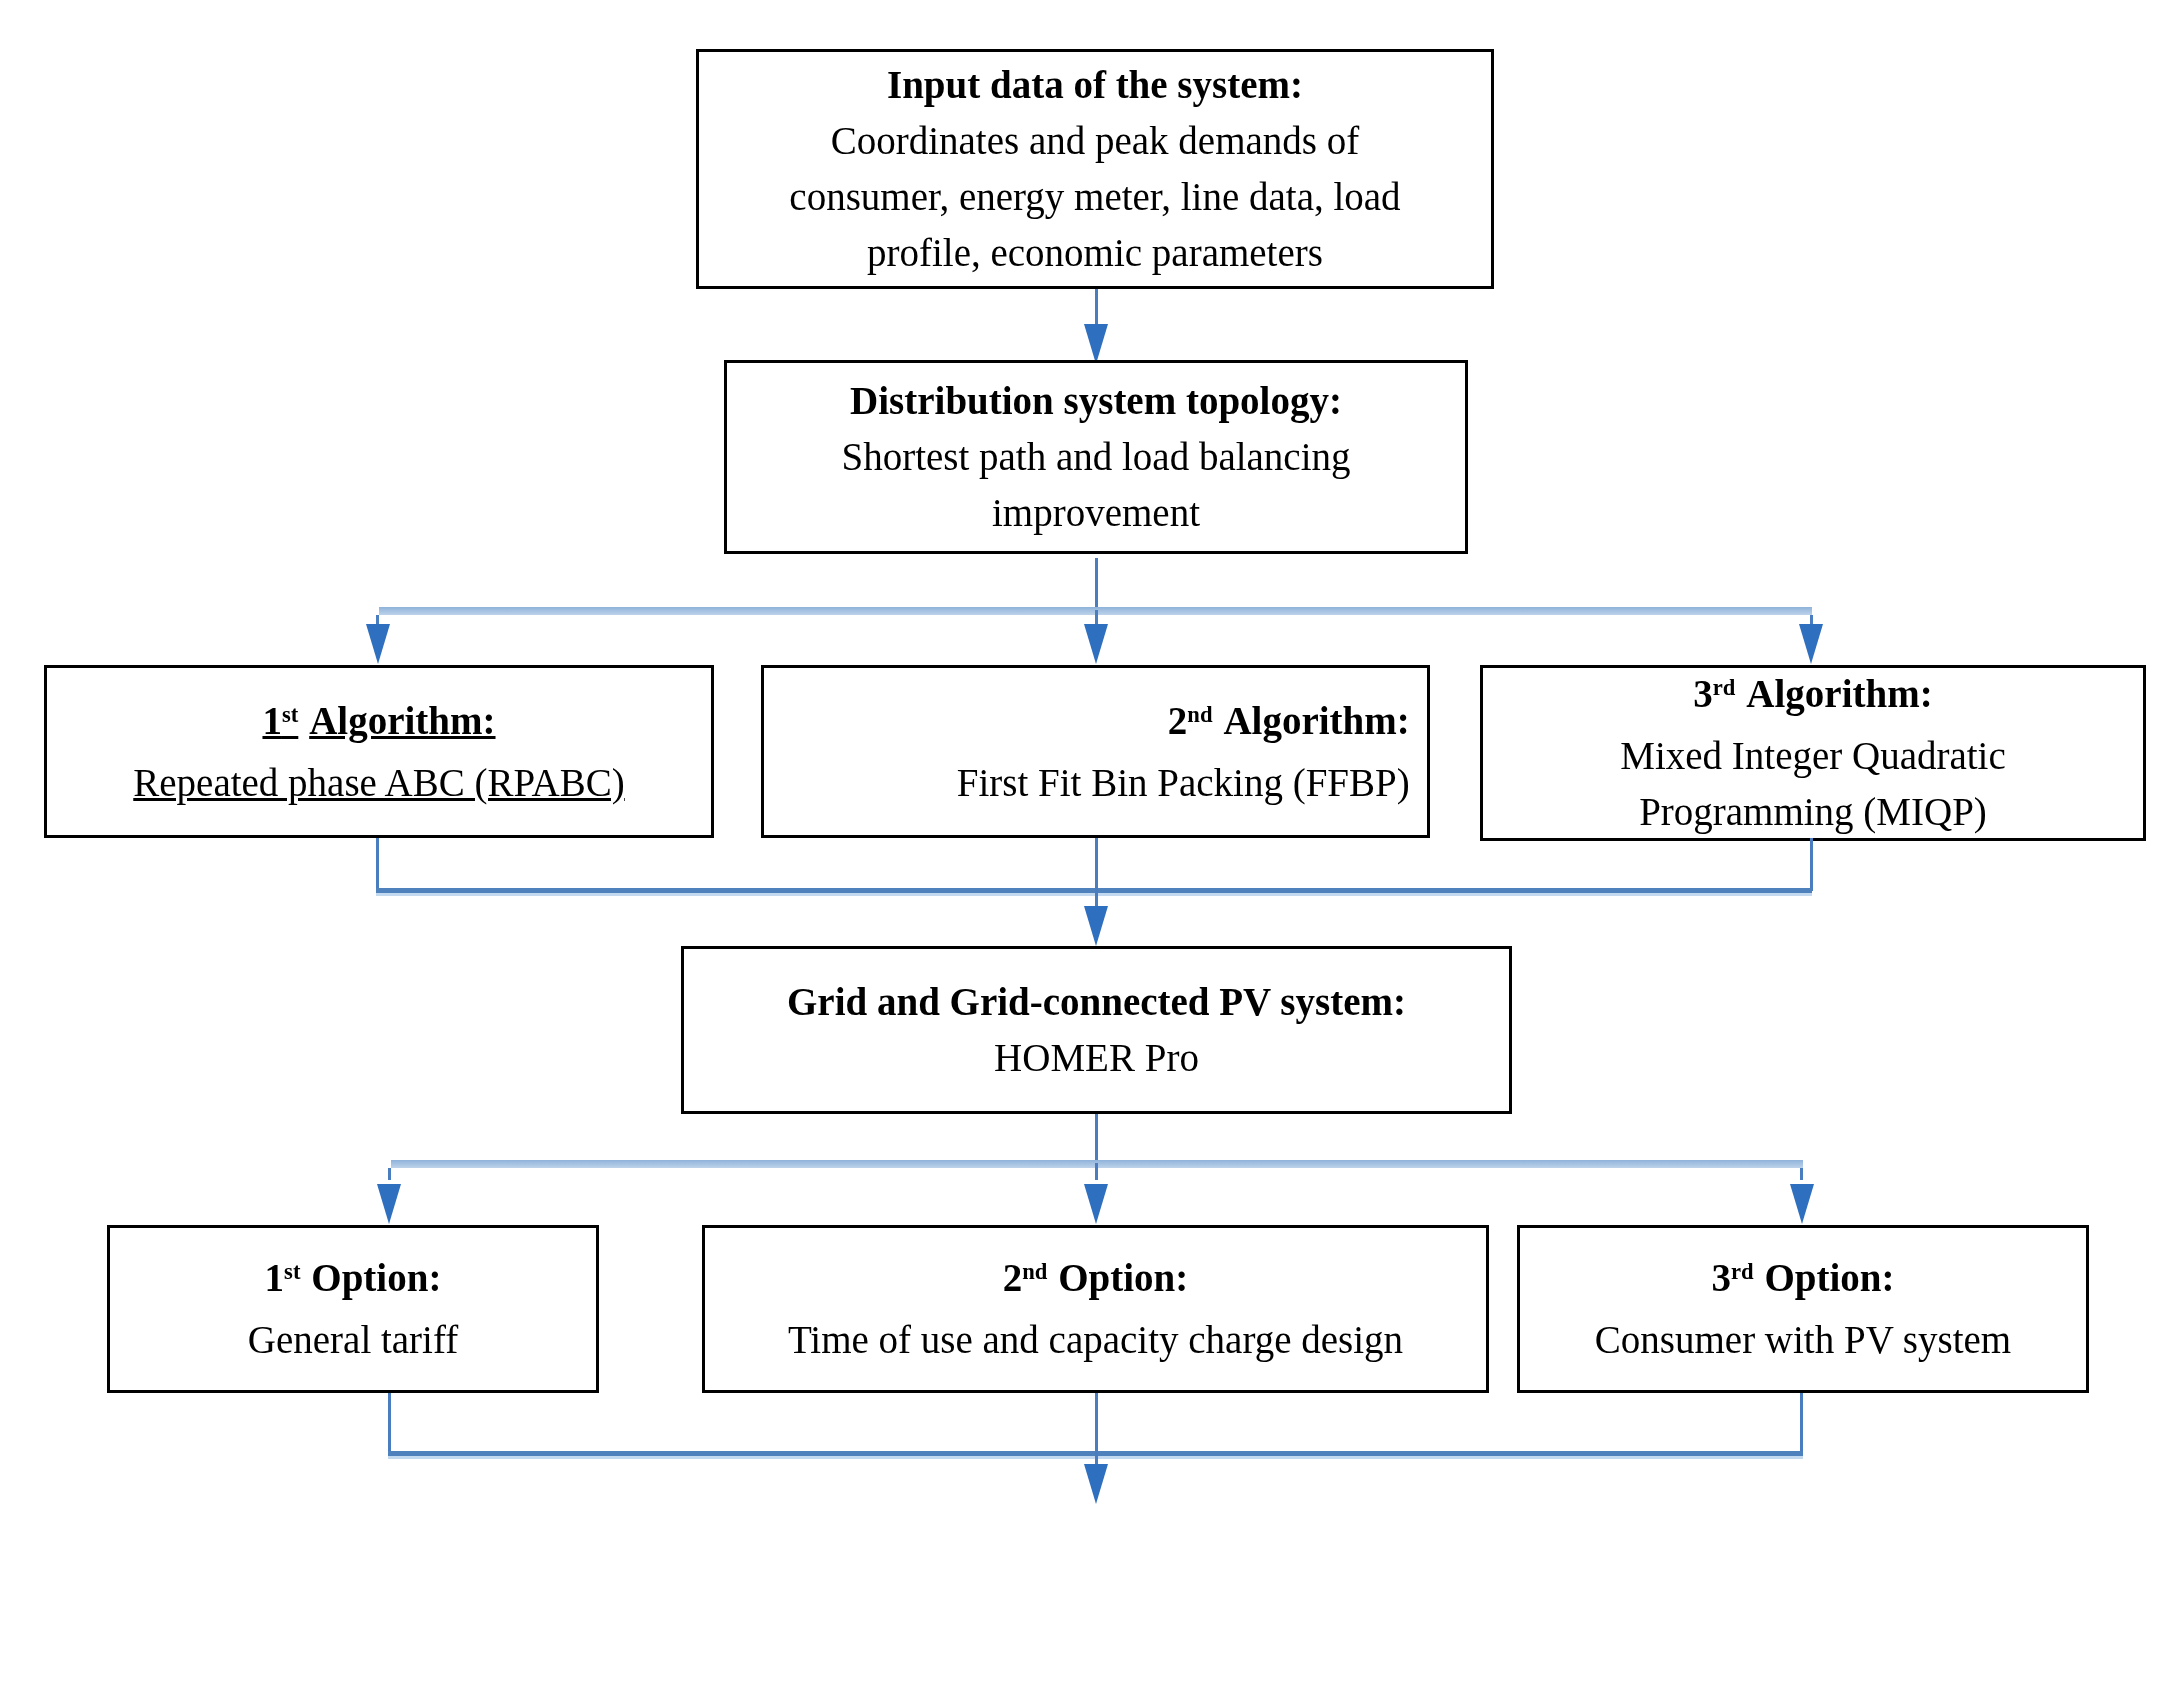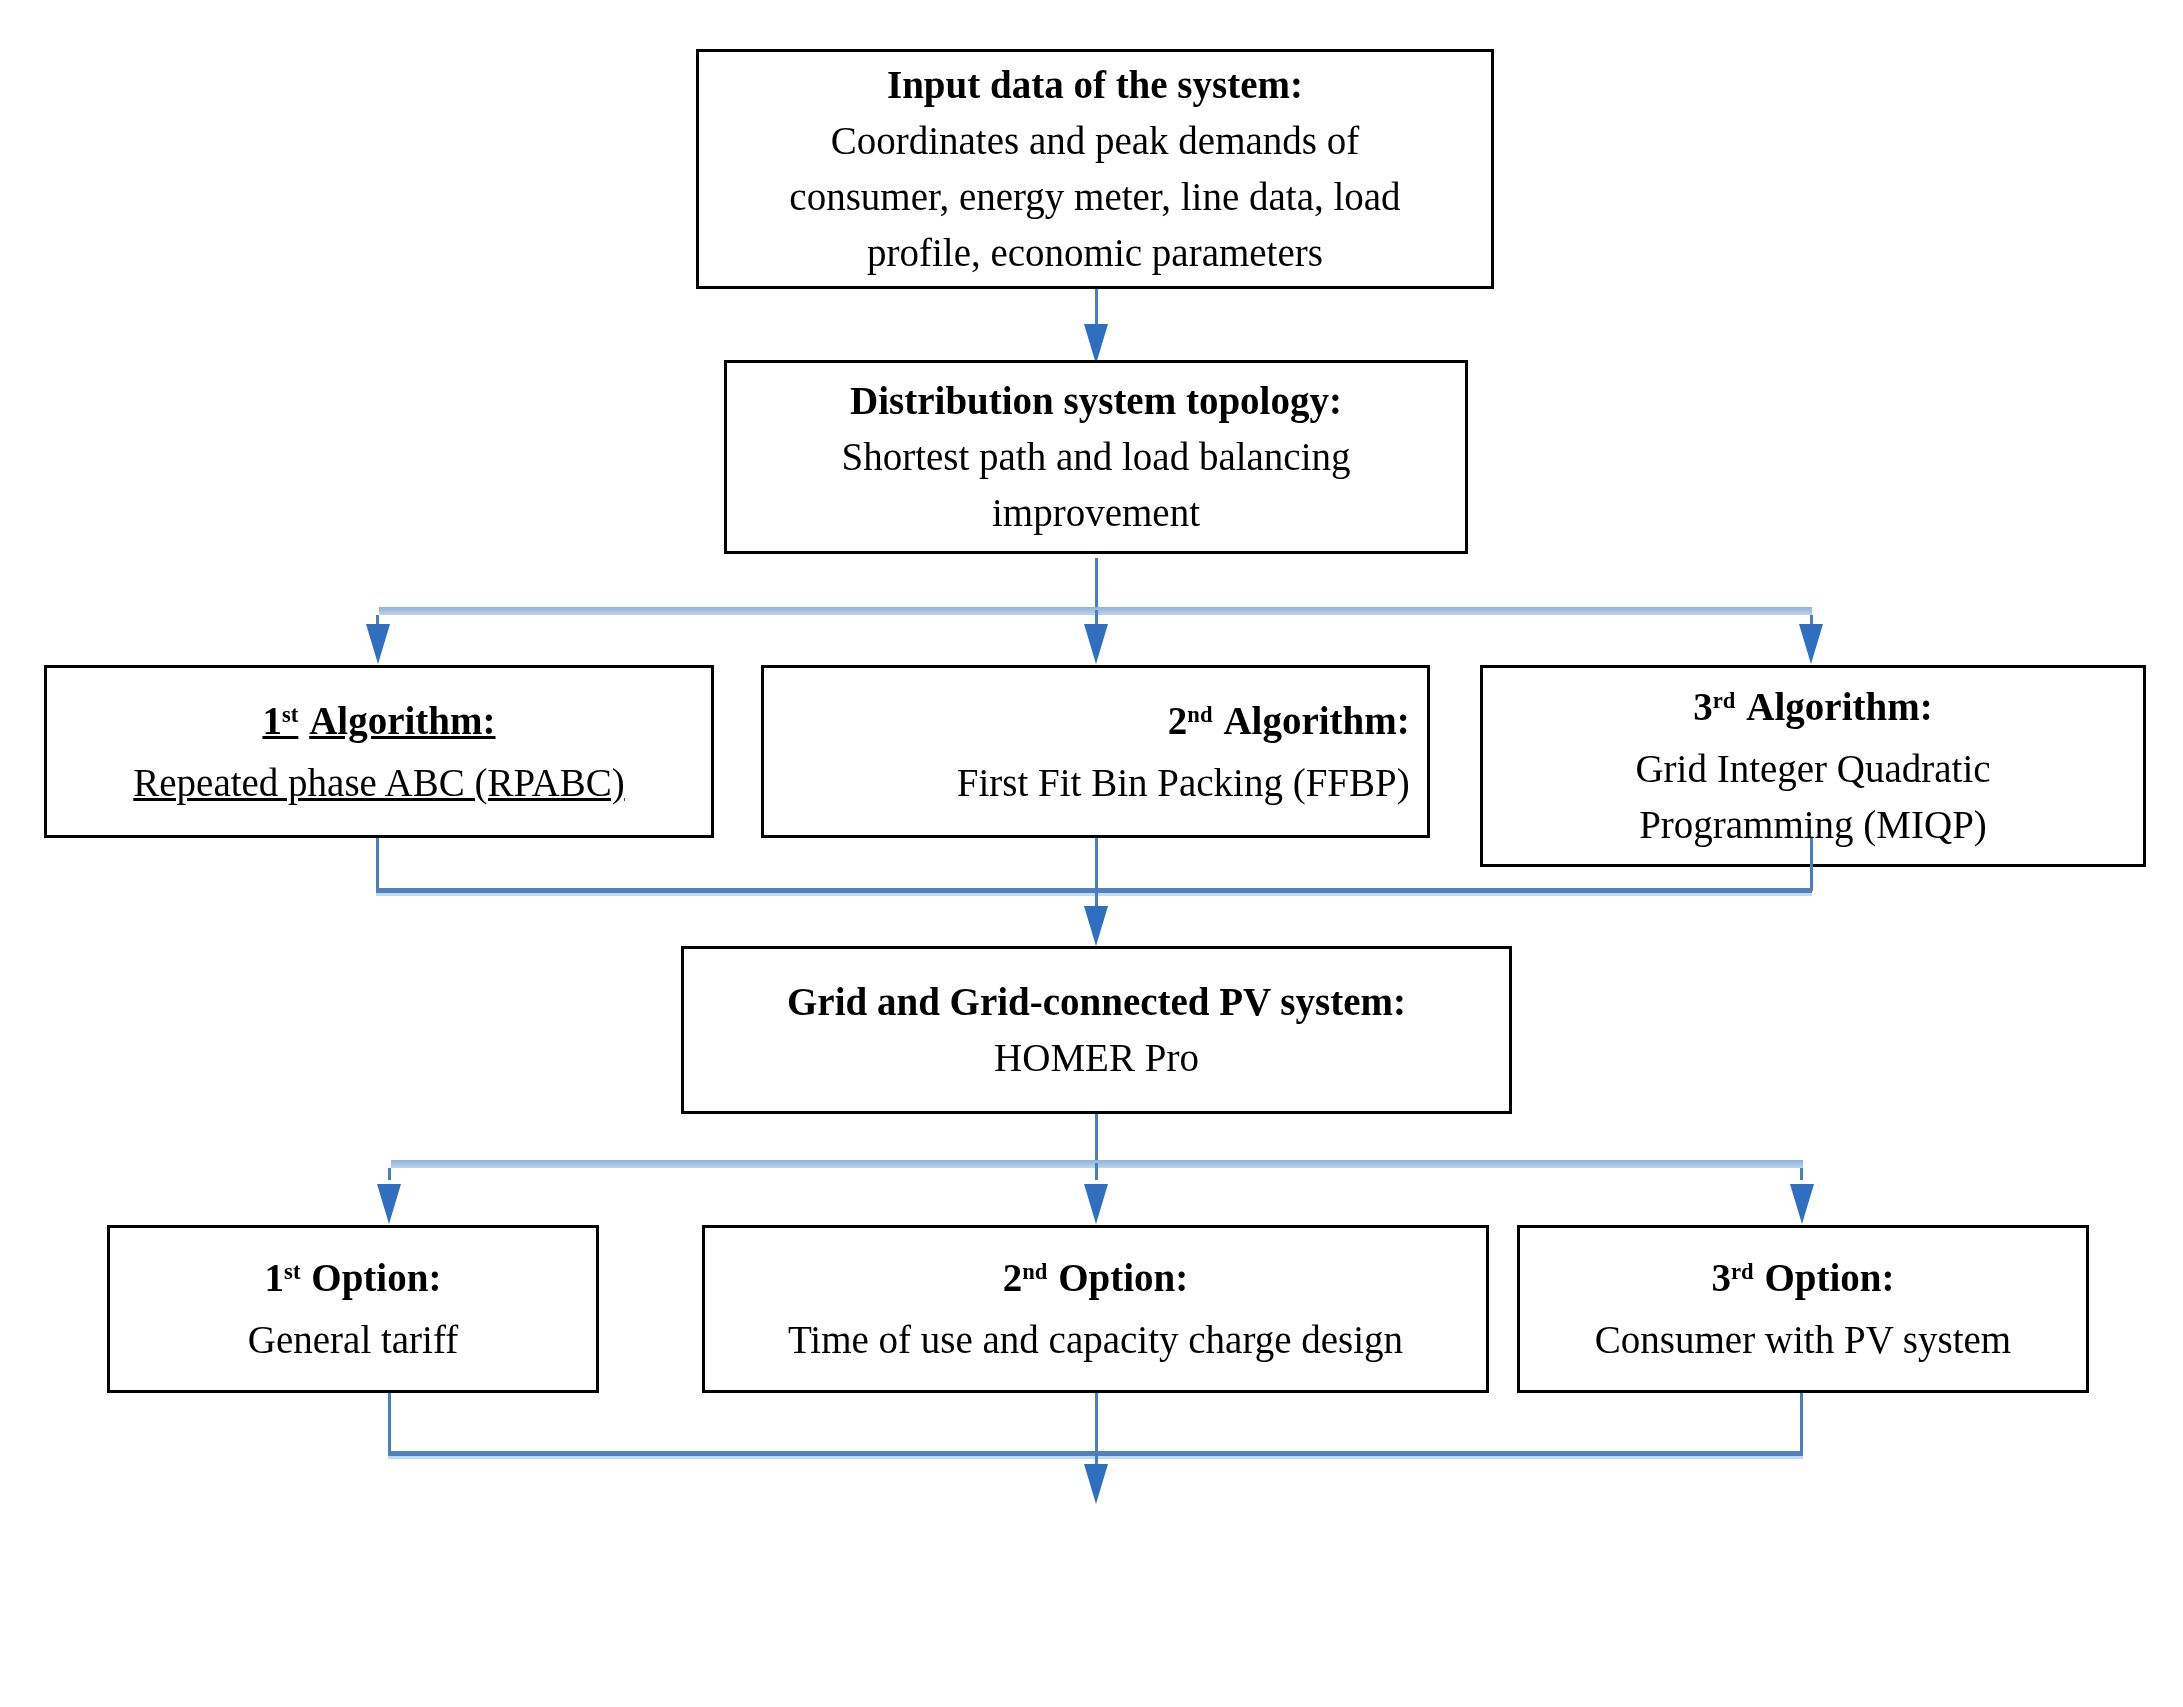--- a/index.html
+++ b/index.html
@@ -56,23 +56,23 @@
   <div class="arrowhead" style="left:1799px;top:624px;"></div>
 
   <div class="box" style="left:44px;top:665px;width:670px;height:173px;text-decoration:underline;">
     <div class="title"><span>1</span><span class="ord-sup">st</span><span class="rest">Algorithm:</span></div>
     <div class="bodytext">Repeated phase ABC (RPABC)</div>
   </div>
   <div class="box" style="left:761px;top:665px;width:669px;height:173px;align-items:flex-end;">
     <div class="title"><span>2</span><span class="ord-sup">nd</span><span class="rest">Algorithm:</span></div>
     <div class="bodytext">First Fit Bin Packing (FFBP)</div>
   </div>
-  <div class="box" style="left:1480px;top:665px;width:666px;height:202px;">
+  <div class="box" style="left:1480px;top:665px;width:666px;height:176px;">
     <div class="title"><span>3</span><span class="ord-sup">rd</span><span class="rest">Algorithm:</span></div>
-    <div class="bodytext">Grid Integer Quadratic
+    <div class="bodytext">Mixed Integer Quadratic
 Programming (MIQP)</div>
   </div>
 
   <div class="vline" style="left:376px;top:838px;height:53px;"></div>
   <div class="vline" style="left:1810px;top:838px;height:53px;"></div>
   <div class="merge-bar" style="left:376px;top:888px;width:1436px;"></div>
   <div class="vline" style="left:1095px;top:838px;height:71px;"></div>
   <div class="arrowhead" style="left:1084px;top:906px;"></div>
 
   <div class="box" style="left:681px;top:946px;width:831px;height:168px;">

